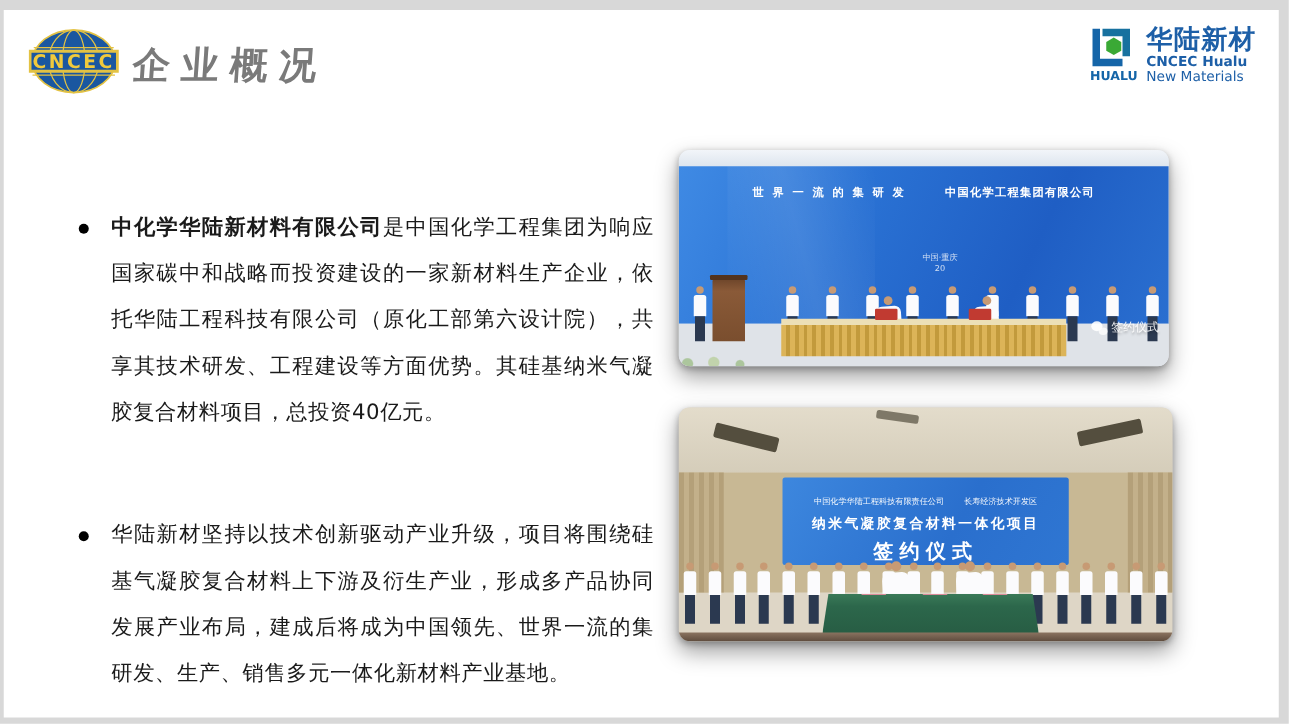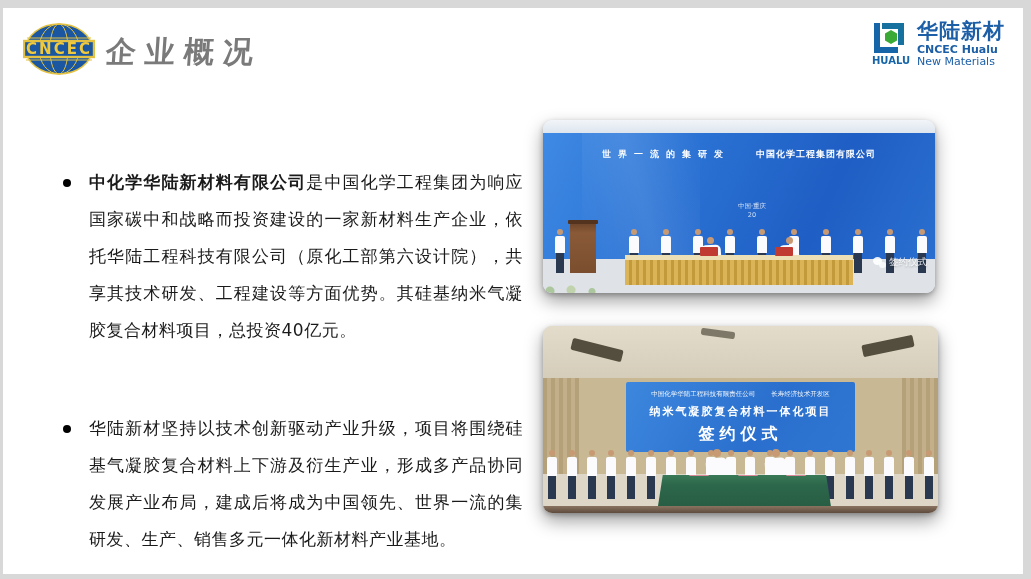--- a/index.html
+++ b/index.html
@@ -94,21 +94,21 @@
   .p2-vent { position:absolute; width:52px; height:12px; background:#544e3e; border-radius:2px; }
   .p2-vent.v1 { left:7%; top:18px; transform:rotate(14deg); }
   .p2-vent.v2 { right:6%; top:14px; transform:rotate(-12deg); }
   .p2-vent.v3 { left:40%; top:4px; width:34px; height:7px; transform:rotate(8deg); opacity:.7; }
   .p2-wall { position:absolute; left:0; top:52px; right:0; height:96px; background:#c8b894; }
   .p2-curtain { position:absolute; top:52px; width:9%; height:96px;
                 background:repeating-linear-gradient(90deg,#b4a079 0 4px,#c3b08a 4px 8px); }
   .p2-curtain.left { left:0; } .p2-curtain.right { right:0; }
   .p2-screen { position:absolute; left:21%; right:21%; top:56px; height:70px; border-radius:2px;
                background:linear-gradient(120deg,#3d87de,#2a6fcd 60%,#2f76d2); color:#fff;
-               display:flex; flex-direction:column; align-items:center; justify-content:center; gap:5px; }
+               display:flex; flex-direction:column; align-items:center; justify-content:flex-end; gap:5px; }
   .p2-line1 { display:flex; gap:16px; font-size:6.5px; opacity:.95; }
   .p2-line2 { font-size:11px; font-weight:bold; letter-spacing:2px; }
   .p2-line3 { font-size:16px; font-weight:bold; letter-spacing:5px; }
   .p2-people { position:absolute; left:1%; right:1%; bottom:14px; display:flex;
                justify-content:space-between; }
   .p2-people .person .torso { height:19px; }
   .p2-people .person .legs { height:23px; }
   .p2-table { position:absolute; left:29%; right:27%; bottom:4px; height:34px;
               background:linear-gradient(#3a7a58,#2c674b 30%,#275c43);
               clip-path:polygon(3% 0,97% 0,100% 100%,0 100%); }

